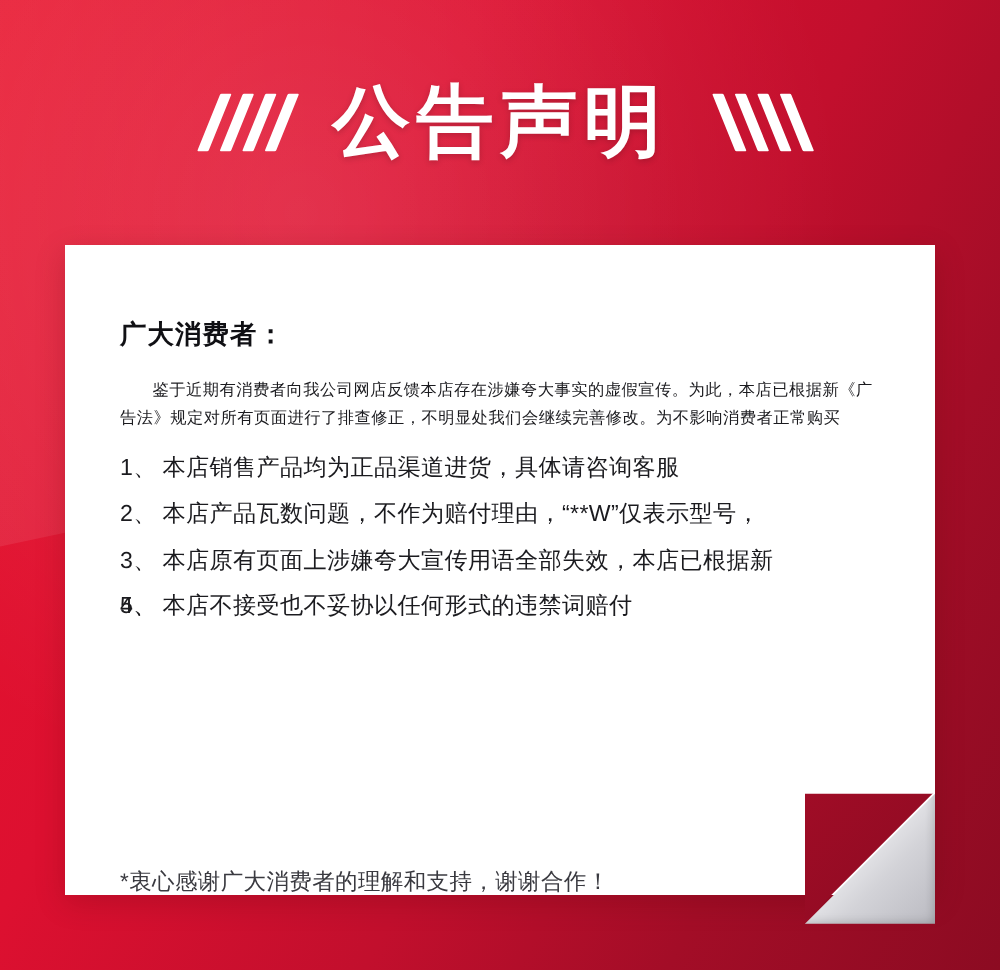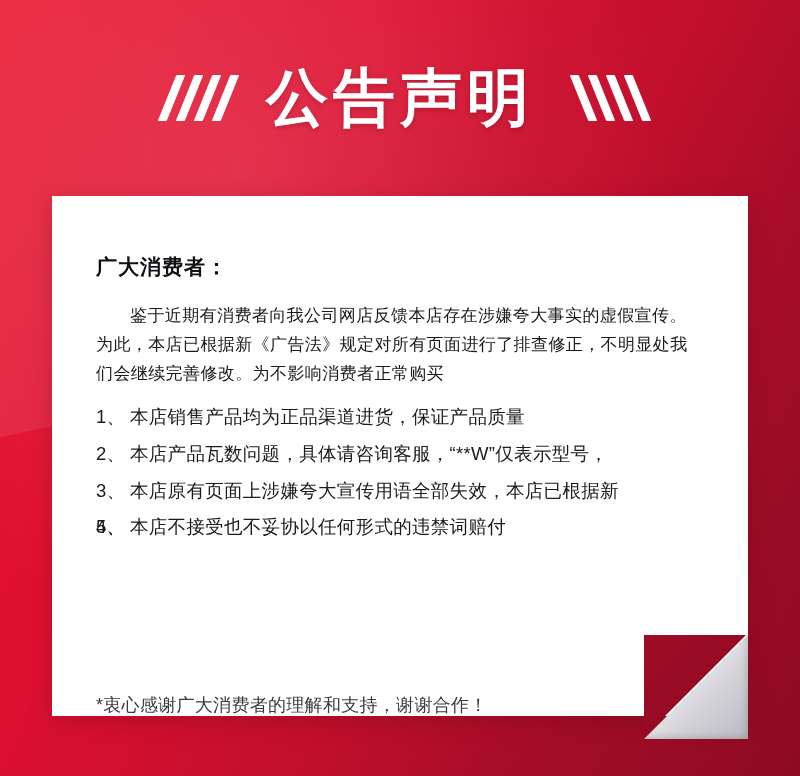--- a/index.html
+++ b/index.html
@@ -102,21 +102,21 @@
 
   .salutation {
     font-size: 21px;
     font-weight: bold;
     letter-spacing: 1px;
     margin: 0 0 20px 0;
     color: #101014;
   }
 
   .para {
-    font-size: 17px;
+    font-size: 13px;
     line-height: 1.72;
     margin: 0 0 6px 0;
     text-indent: 2em;
     color: #1b1b1f;
     letter-spacing: 0.4px;
   }
 
   .list {
     margin: 12px 0 0 0;
     padding: 0;
@@ -212,25 +212,25 @@
   <div class="card">
     <div class="card-inner">
 
       <p class="salutation">广大消费者：</p>
 
       <p class="para">鉴于近期有消费者向我公司网店反馈本店存在涉嫌夸大事实的虚假宣传。为此，本店已根据新《广告法》规定对所有页面进行了排查修正，不明显处我们会继续完善修改。为不影响消费者正常购买</p>
 
       <ul class="list">
         <li>
           <span class="li-num">1、</span>
-          <span class="cont">本店销售产品均为正品渠道进货，保证产品质量</span>
+          <span class="cont">本店销售产品均为正品渠道进货，具体请咨询客服</span>
         </li>
         <li>
           <span class="li-num">2、</span>
-          <span class="cont">本店产品瓦数问题，具体请咨询客服，“**W”仅表示型号，</span>
+          <span class="cont">本店产品瓦数问题，不作为赔付理由，“**W”仅表示型号，</span>
         </li>
         <li>
           <span class="li-num">3、</span>
           <span class="cont">本店原有页面上涉嫌夸大宣传用语全部失效，本店已根据新</span>
         </li>
         <li>
           <span class="li-num">4、</span>
         </li>
         <li>
           <span class="li-num">5、</span>

